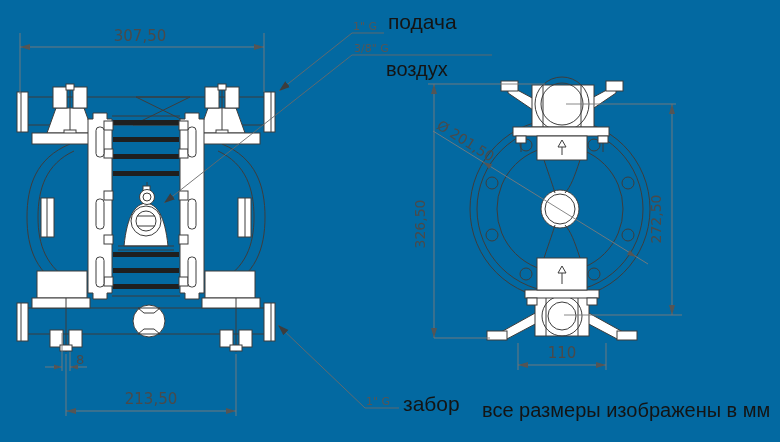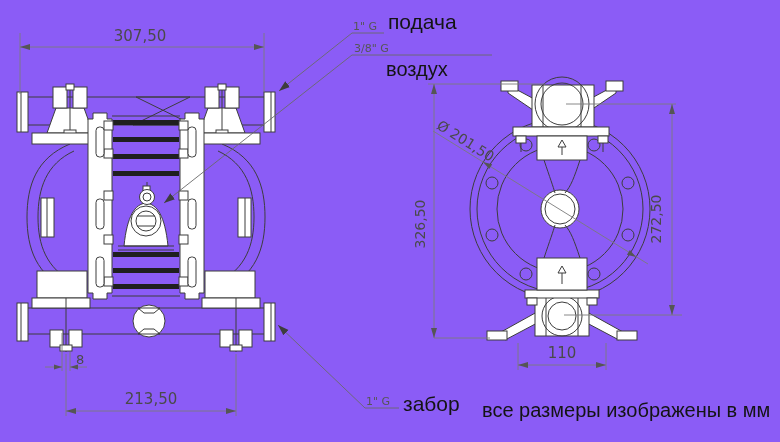--- a/index.html
+++ b/index.html
@@ -1,16 +1,16 @@
 <!DOCTYPE html>
 <html><head>
 <meta charset="utf-8">
 <style>
   html,body{margin:0;padding:0;background:#ffffff;}
-  .canvas{position:relative;width:780px;height:442px;background:#8b5cf6;overflow:hidden;}
+  .canvas{position:relative;width:780px;height:442px;background:#0369a1;overflow:hidden;}
   svg{display:block;}
   .ln{stroke:#3d3d3d;stroke-width:1;fill:none;}
   .lnw{stroke:#3d3d3d;stroke-width:1;fill:#ffffff;}
   .band{fill:#1f1f1f;stroke:none;}
   .dimln{stroke:#7a7a7a;stroke-width:0.9;fill:none;}
   .dimarr{fill:#555555;stroke:none;}
   .dim{font-family:"DejaVu Sans",sans-serif;fill:#4a4a4a;}
   .thread{font-family:"DejaVu Sans",sans-serif;fill:#565656;}
   .big-label{font-family:"Liberation Sans",sans-serif;fill:#141414;}
   .leader{stroke:#6a6a6a;stroke-width:0.9;fill:none;}

